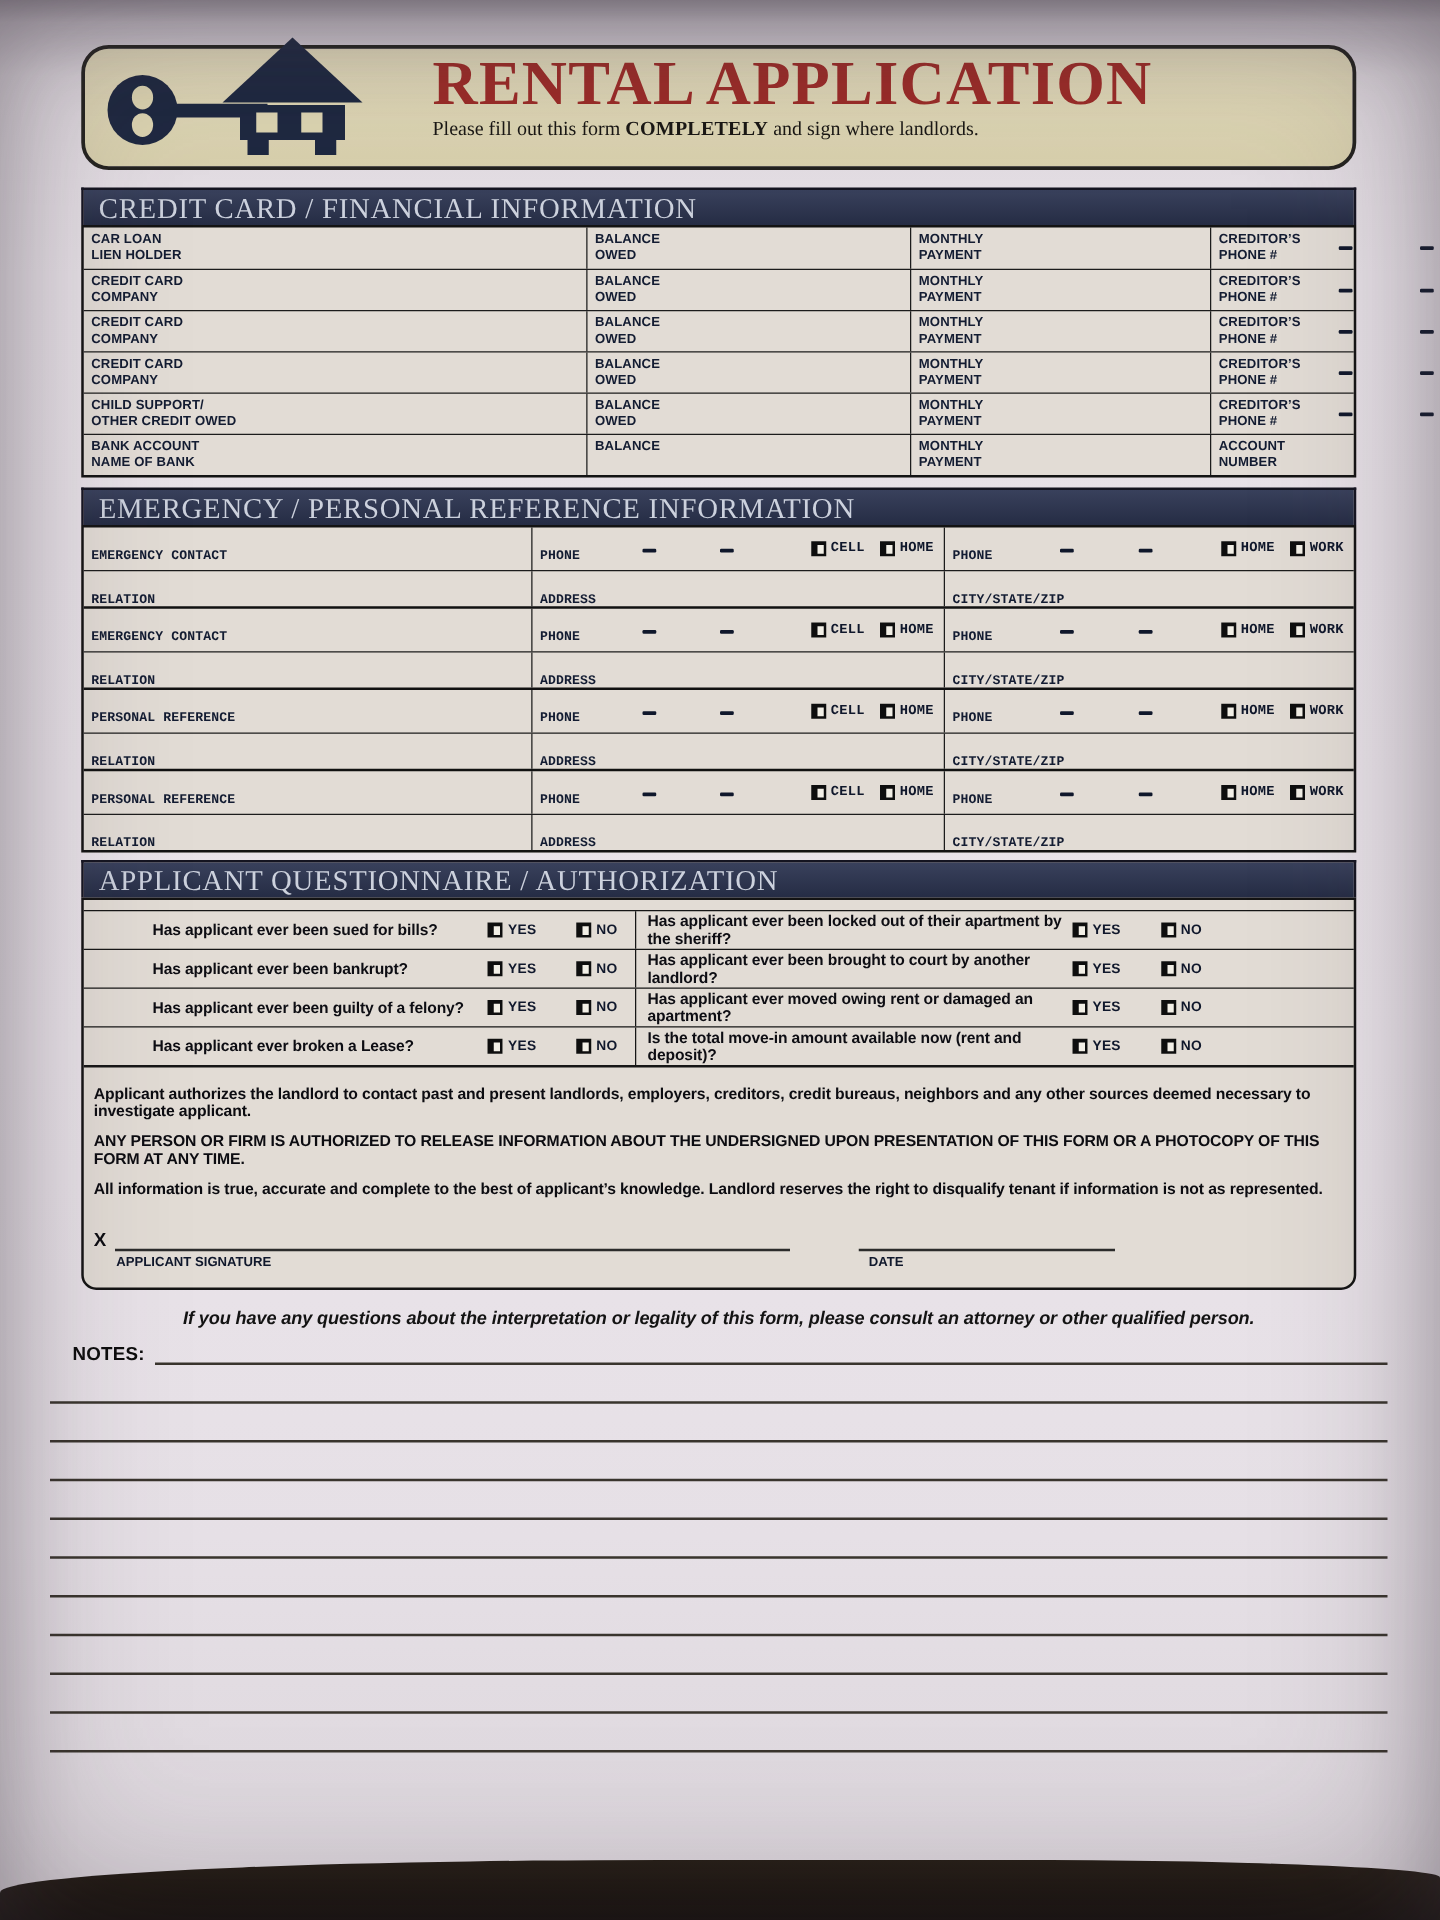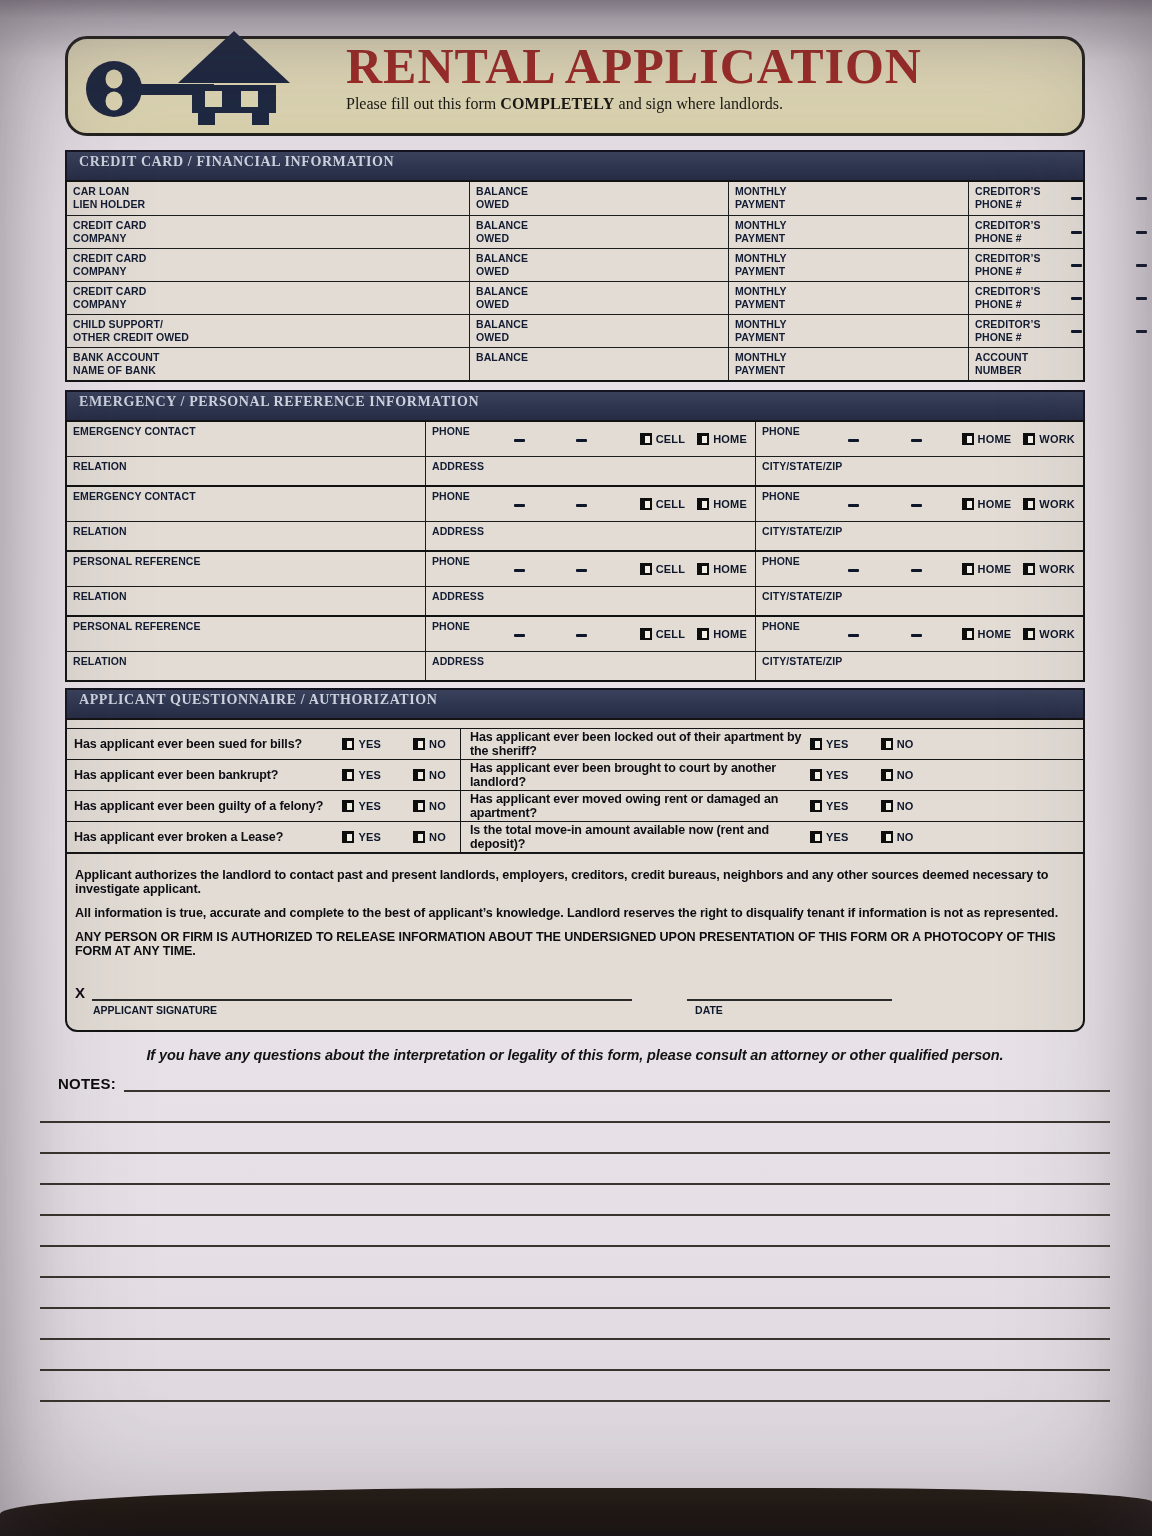--- a/index.html
+++ b/index.html
@@ -27,21 +27,21 @@
   .mast-text { flex:1; padding-left:12px; overflow:hidden; }
   .mast-title { font-family:"Liberation Serif", serif; font-weight:bold; font-size:50px;
     line-height:.92; color:#9c2c28; letter-spacing:1px; white-space:nowrap; }
   .mast-sub { font-family:"Liberation Serif", serif; font-size:16px; color:#191714;
     line-height:1.35; margin-top:4px; }
   .mast-sub b { letter-spacing:.2px; }
 
   
   .bar { height:30px; background:linear-gradient(180deg,#39415c,#252c44);
     border:2px solid #141420; border-bottom:none; color:#ccd1dd;
-    font-family:"Liberation Serif", serif; font-weight:bold; font-size:14px;
+    font-family:"Liberation Serif", serif; font-weight:normal; font-size:23px;
     letter-spacing:.6px; padding:2px 0 0 12px; }
   .bar1 { margin-top:14px; }
   .bar2 { margin-top:8px; }
   .bar3 { margin-top:6px; }
 
   
   .lbl { font-size:10.5px; font-weight:bold; color:#131c32; line-height:1.22; letter-spacing:.1px; }
   .dash { position:absolute; width:11px; height:3px; background:#0f172b; border-radius:1px; }
 
   .cb { width:12px; height:12px; flex:none; display:inline-block; background:#f2efe6;
@@ -57,33 +57,33 @@
   .c-cell:first-child { border-left:none; }
   .cw1 { width:358px; } .cw2 { width:215px; } .cw3 { width:196px; } .cw4 { flex:1; }
   .cw4 .dash.d1 { left:102px; top:15px; } .cw4 .dash.d2 { left:167px; top:15px; }
 
   
   .e-table { border:2px solid #131313; background:#e2dcd5; }
   .e-block { border-top:2.6px solid #111; }
   .e-block:first-child { border-top:none; }
   .e-rowA { display:flex; height:34px; }
   .e-rowB { display:flex; height:29px; border-top:1.6px solid #1c1c1c; }
-  .e-cell { position:relative; padding:3px 0 0 6px; border-left:1.6px solid #1c1c1c; }
+  .e-cell { position:relative; padding:17px 0 0 6px; border-left:1.6px solid #1c1c1c;font-family:Liberation Mono, monospace; }
   .e-cell:first-child { border-left:none; }
   .ew1 { width:358px; } .ew2 { width:330px; } .ew3 { flex:1; }
   .ew2 .dash.d1 { left:88px; top:17px; } .ew2 .dash.d2 { left:150px; top:17px; }
   .ew3 .dash.d1 { left:92px; top:17px; } .ew3 .dash.d2 { left:155px; top:17px; }
   .cb-group { position:absolute; right:8px; top:11px; display:flex; gap:12px; align-items:center; }
 
   
   .q-box { border:2px solid #131313; border-radius:0 0 12px 12px; background:#e2dcd5;
     padding-top:8px; }
   .q-row { display:flex; height:31px; border-top:1.7px solid #161616; }
   .q-left { width:394px; flex:none; display:flex; align-items:center; padding-left:7px;
-    border-right:1.7px solid #161616; }
+    border-right:1.7px solid #161616;margin-left:48px; }
   .q-right { flex:1; display:flex; align-items:center; padding-left:9px; }
   .q-text { font-size:12.5px; font-weight:bold; color:#0d0d13; letter-spacing:-.1px; }
   .q-left .q-text { flex:1; padding-right:2px; }
   .q-right .q-text { width:340px; flex:none; }
   .q-cb { display:inline-flex; align-items:center; }
   .q-left .q-cb.yes { margin-right:32px; } .q-left .q-cb.no { margin-right:14px; }
   .q-right .q-cb.yes { margin-right:32px; }
 
   .auth { border-top:2px solid #161616; padding:14px 8px 0 8px; }
   .auth p { font-size:12.6px; font-weight:bold; color:#0c0c11; margin-bottom:10px; letter-spacing:-.1px; }
@@ -536,22 +536,22 @@
             </span>
           <span class="q-cb no">
               <span class="cb"></span>
               <span class="cb-lb">NO</span>
             </span>
         </div>
       </div>
 
       <div class="auth">
         <p>Applicant authorizes the landlord to contact past and present landlords, employers, creditors, credit bureaus, neighbors and any other sources deemed necessary to investigate applicant.</p>
+        <p>ANY PERSON OR FIRM IS AUTHORIZED TO RELEASE INFORMATION ABOUT THE UNDERSIGNED UPON PRESENTATION OF THIS FORM OR A PHOTOCOPY OF THIS FORM AT ANY TIME.</p>
         <p>All information is true, accurate and complete to the best of applicant’s knowledge. Landlord reserves the right to disqualify tenant if information is not as represented.</p>
-        <p>ANY PERSON OR FIRM IS AUTHORIZED TO RELEASE INFORMATION ABOUT THE UNDERSIGNED UPON PRESENTATION OF THIS FORM OR A PHOTOCOPY OF THIS FORM AT ANY TIME.</p>
       </div>
 
       <div class="sig-row">
         <span class="sig-x">X</span>
         <span class="sig-line"></span>
         <span class="date-line"></span>
       </div>
       <div class="sig-label-row">
         <span class="sig-label">APPLICANT SIGNATURE</span>
         <span class="sig-label date-label">DATE</span>

